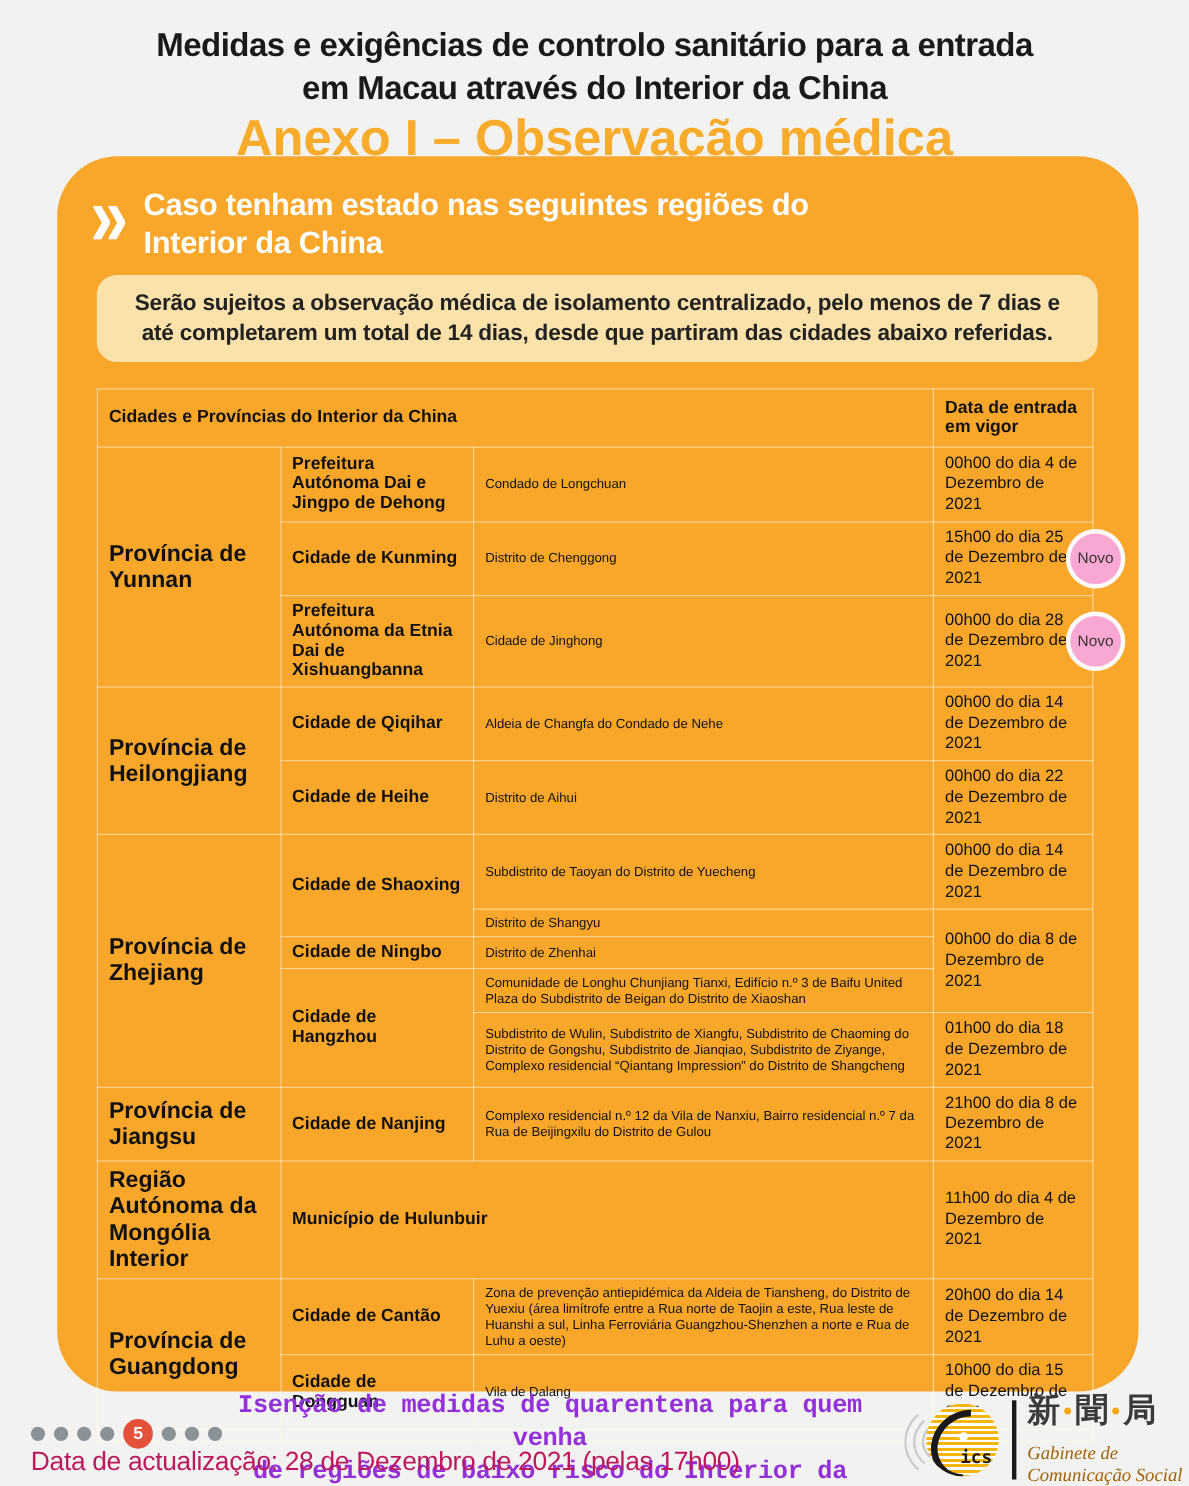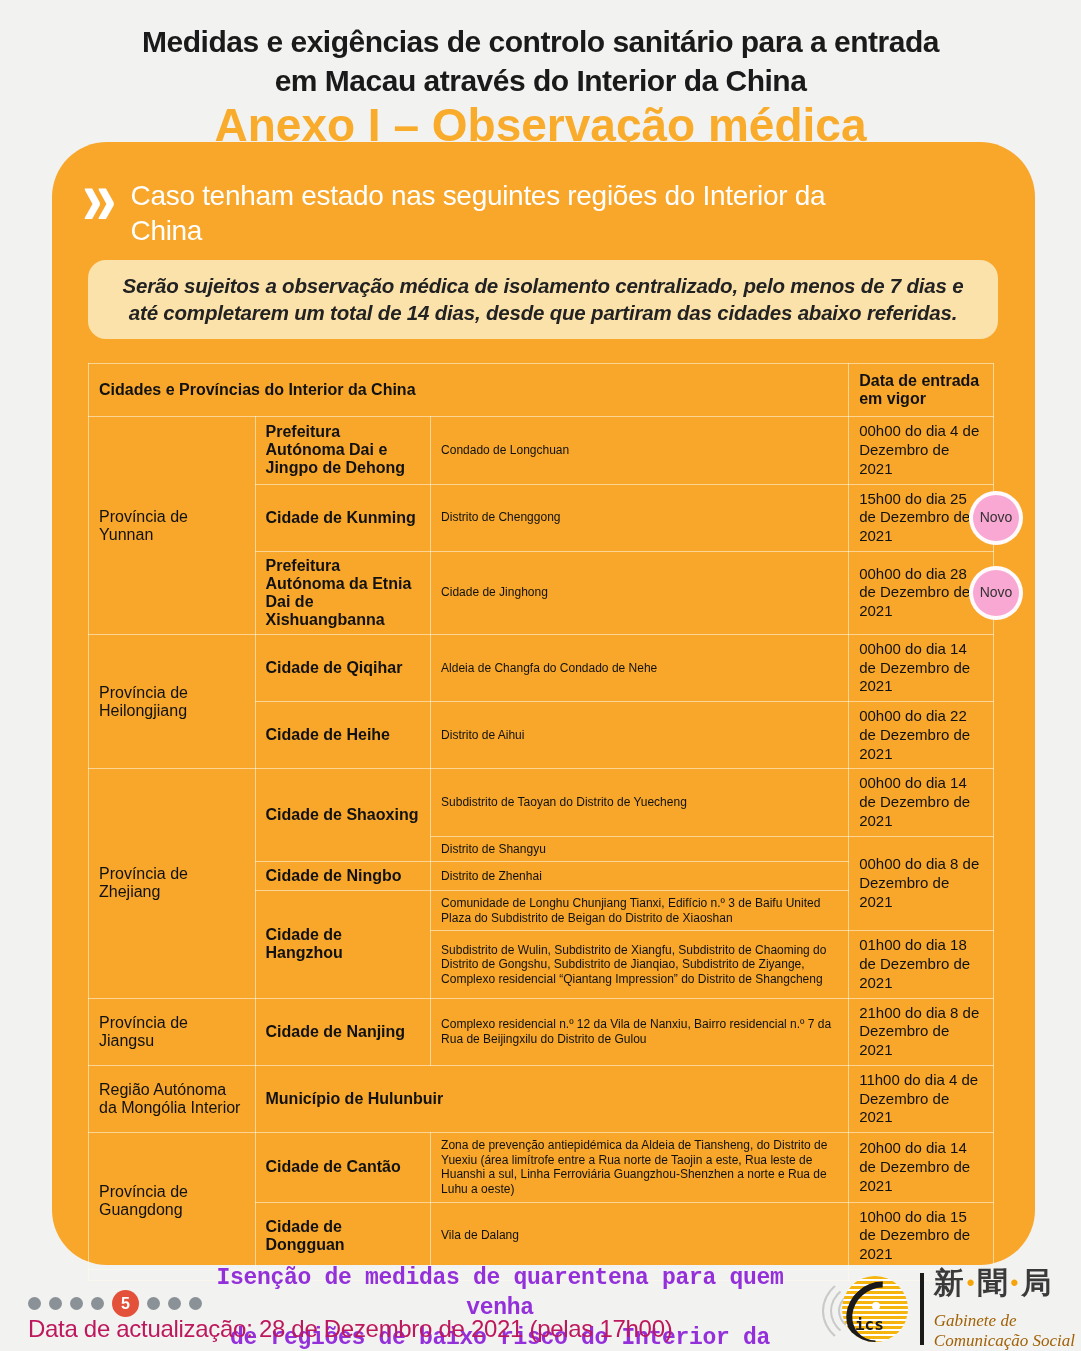--- a/index.html
+++ b/index.html
@@ -24,45 +24,44 @@
     position:absolute;left:52px;top:142px;width:983px;height:1123px;
     background:#f8a72b;border-radius:55px;box-sizing:border-box;
     padding:18px 0 0 0;
   }
   .card-header{display:flex;align-items:flex-start;padding:8px 0 0 30px;}
   .chevron{
     color:#ffffff;font-weight:bold;font-size:62px;line-height:0.9;
     transform:scaleY(1.25);margin:2px 14px 0 0;
   }
   .card-header-text{
-    color:#ffffff;font-weight:normal;font-size:28px;line-height:1.25;
-    width:700px;letter-spacing:-0.3px;margin-top:10px;
+    color:#ffffff;font-weight:bold;font-size:28px;line-height:1.25;
+    width:700px;letter-spacing:-0.3px;margin-top:0;
   }
   .note-box{
     margin:12px 37px 0 36px;background:#fbe2ab;border-radius:18px;
     padding:13px 30px;box-sizing:border-box;
     color:#222;font-weight:bold;font-size:20.5px;line-height:1.3;text-align:center;
     letter-spacing:-0.2px;
-    font-style:italic;
   }
   
   table.regions{
     border-collapse:collapse;margin:24px 0 0 36px;width:906px;
     table-layout:fixed;
   }
   table.regions td, table.regions th{
     border:1px solid rgba(255,252,235,0.55);
     padding:5px 10px;vertical-align:middle;
     color:#111;text-align:left;
   }
   th.hdr{
     font-weight:bold;font-size:16px;text-align:center;color:#111;
     height:42px;padding:4px 8px;
   }
-  td.cell-province{color:#17645c;font-weight:normal;font-size:16px;}
+  td.cell-province{color:#17645c;font-weight:bold;font-size:21px;}
   td.cell-city{font-weight:bold;font-size:16px;}
   td.cell-district{font-size:12px;line-height:1.22;}
   td.cell-date{font-size:15px;line-height:1.25;position:relative;}
   .novo-badge{
     position:absolute;right:-30px;top:50%;transform:translateY(-50%);
     width:46px;height:46px;border-radius:50%;
     background:#f9a8d4;border:4px solid rgba(255,255,255,0.95);
     display:flex;align-items:center;justify-content:center;
     font-size:14px;color:#333;font-weight:normal;z-index:3;
   }
@@ -102,21 +101,21 @@
   }
   .logo-mark .gcurve{
     position:absolute;left:6px;top:4px;width:50px;height:56px;border-radius:50%;
     border:6px solid #1a1a1a;border-right-color:transparent;border-top-color:transparent;
     transform:rotate(48deg);
   }
   .logo-mark .gdot{
     position:absolute;left:30px;top:26px;width:8px;height:8px;border-radius:50%;background:#fff;
   }
   .logo-mark .ics{
-    position:absolute;right:24px;bottom:8px;color:#1a1a1a;font-weight:bold;
+    position:absolute;right:6px;bottom:8px;color:#1a1a1a;font-weight:bold;
     font-size:16px;font-family:"DejaVu Sans Mono", monospace;letter-spacing:0px;
   }
   .logo-bar{width:4px;height:72px;background:#1a1a1a;margin:0 10px 0 12px;}
   .logo-text{line-height:1.0;}
   .logo-cn{
     font-size:30px;color:#3a3a3a;font-weight:bold;letter-spacing:1px;
     display:flex;align-items:center;
   }
   .logo-cn .cndot{color:#f5a50a;font-size:22px;margin:0 2px;font-weight:bold;}
   .logo-pt{

